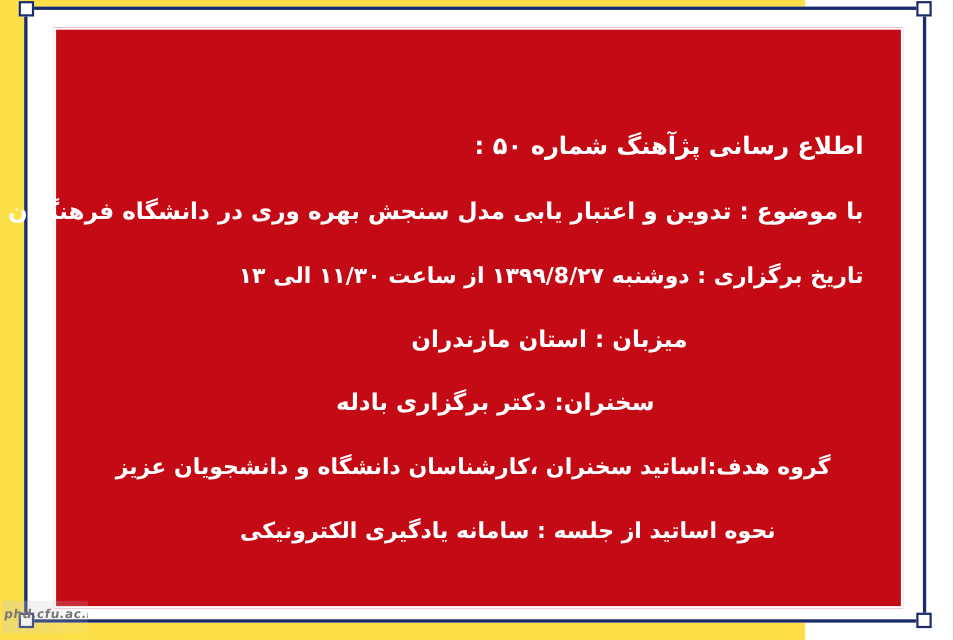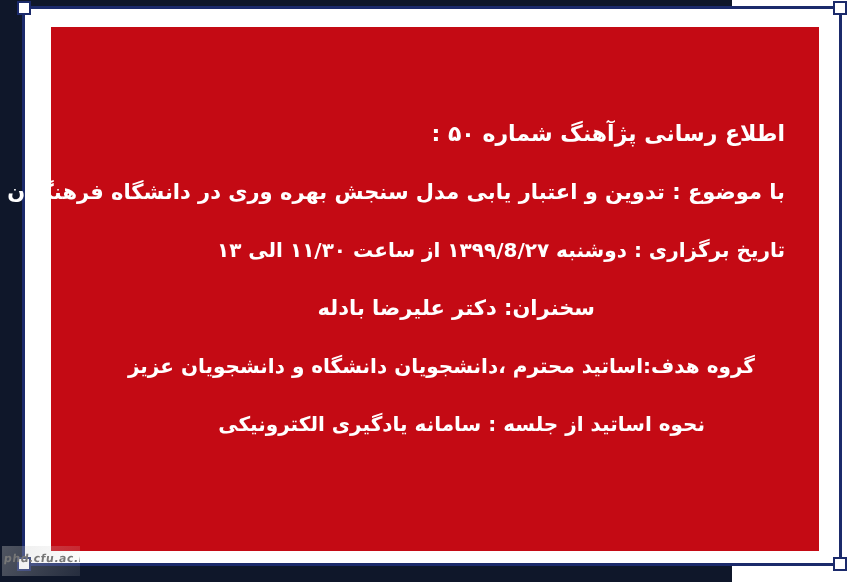--- a/index.html
+++ b/index.html
@@ -10,21 +10,21 @@
     width: 867px;
     height: 582px;
     background: #ffffff;
     font-family: "DejaVu Sans", sans-serif;
     overflow: hidden;
   }
   .poster {
     position: relative;
     width: 732px;
     height: 582px;
-    background: #0f172a;
+    background: #fde047;
     box-sizing: border-box;
   }
   
   .frame-outer {
     position: absolute;
     left: 22px;
     top: 6px;
     width: 820px;
     height: 560px;
     border: 3px solid #1b2a6b;
@@ -122,22 +122,23 @@
     <div class="corner tl"></div>
     <div class="corner tr"></div>
     <div class="corner bl"></div>
     <div class="corner br"></div>
 
     <div class="red-panel">
       <div class="content">
         <div class="line l1">اطلاع رسانی پژآهنگ شماره ۵۰ :</div>
         <div class="line l2">با موضوع : تدوین و اعتبار یابی مدل سنجش بهره وری در دانشگاه فرهنگیان</div>
         <div class="line l3">تاریخ برگزاری : دوشنبه ۱۳۹۹/8/۲۷ از ساعت ۱۱/۳۰ الی ۱۳</div>
-        <div class="line l5">سخنران:  دکتر علیرضا بادله</div>
-        <div class="line l6">گروه هدف:اساتید محترم ،دانشجویان دانشگاه و دانشجویان عزیز</div>
+        <div class="line l4">میزبان : استان مازندران</div>
+        <div class="line l5">سخنران:  دکتر برگزاری بادله</div>
+        <div class="line l6">گروه هدف:اساتید سخنران ،کارشناسان دانشگاه و دانشجویان عزیز</div>
         <div class="line l7">نحوه اساتید از جلسه : سامانه یادگیری الکترونیکی</div>
       </div>
     </div>
   </div>
 
   <div class="watermark">
     <div class="wm-shape"></div>
     <div class="wm-text">phd.cfu.ac.ir</div>
   </div>
 

